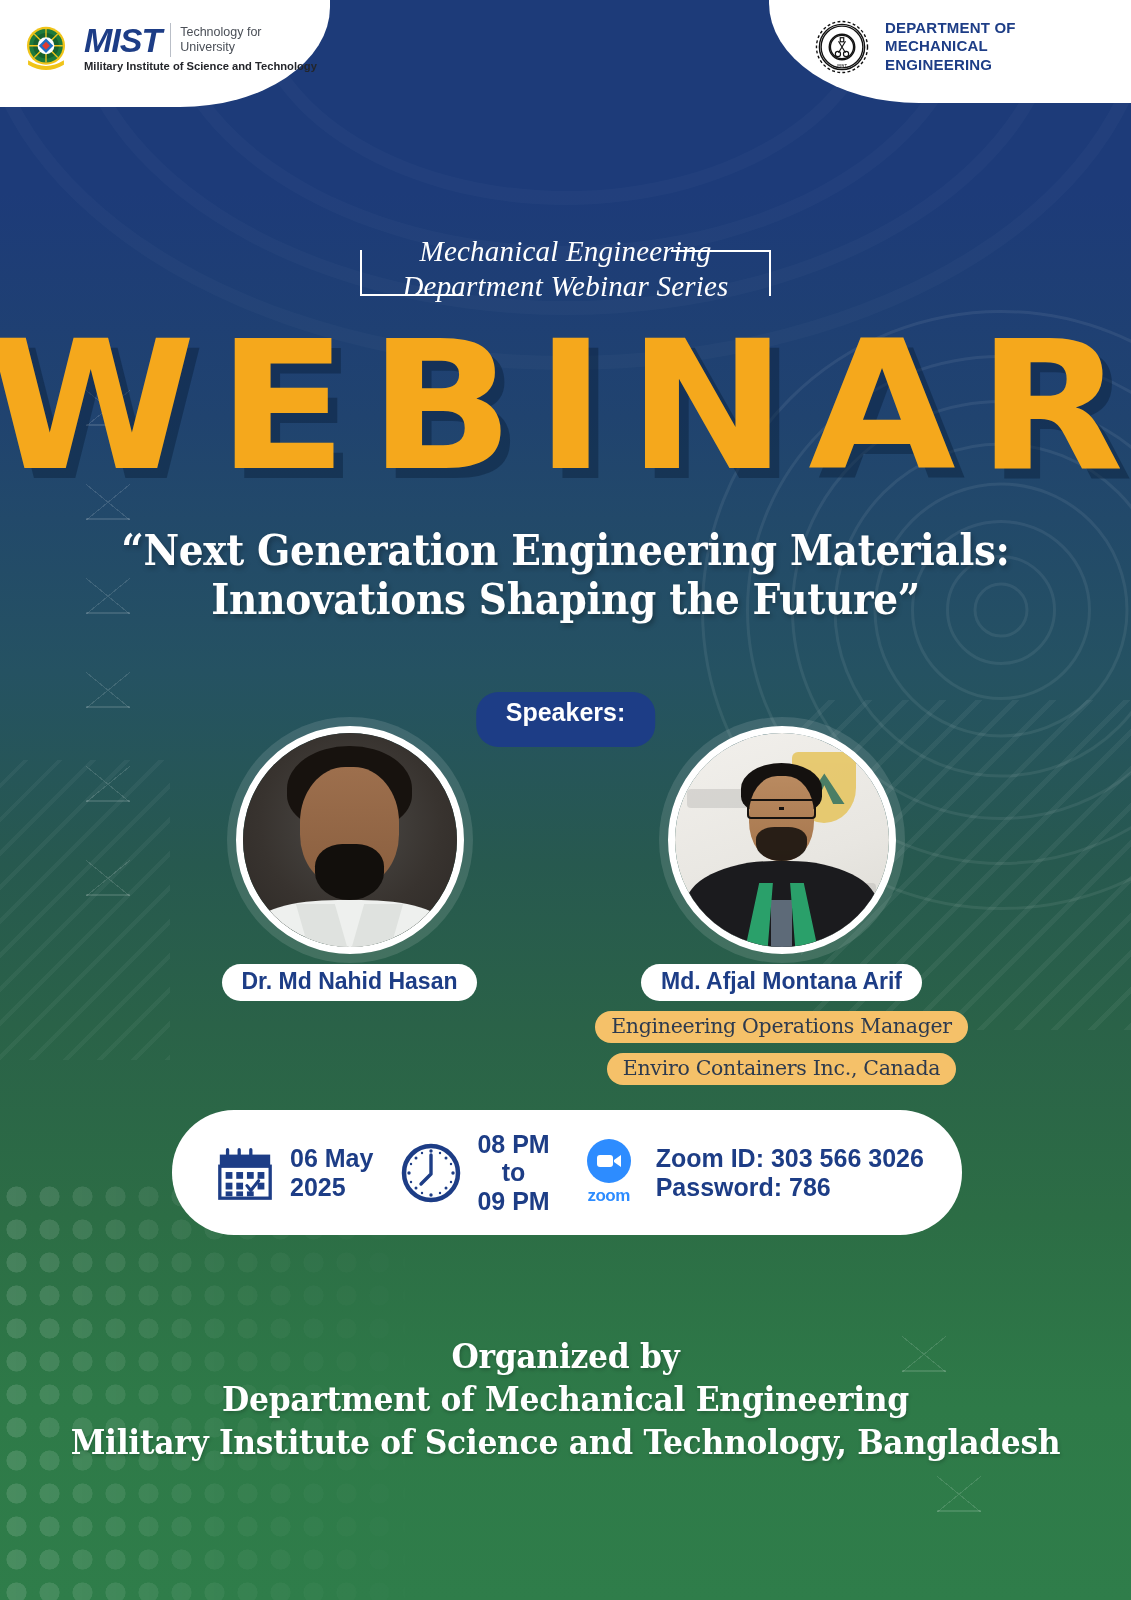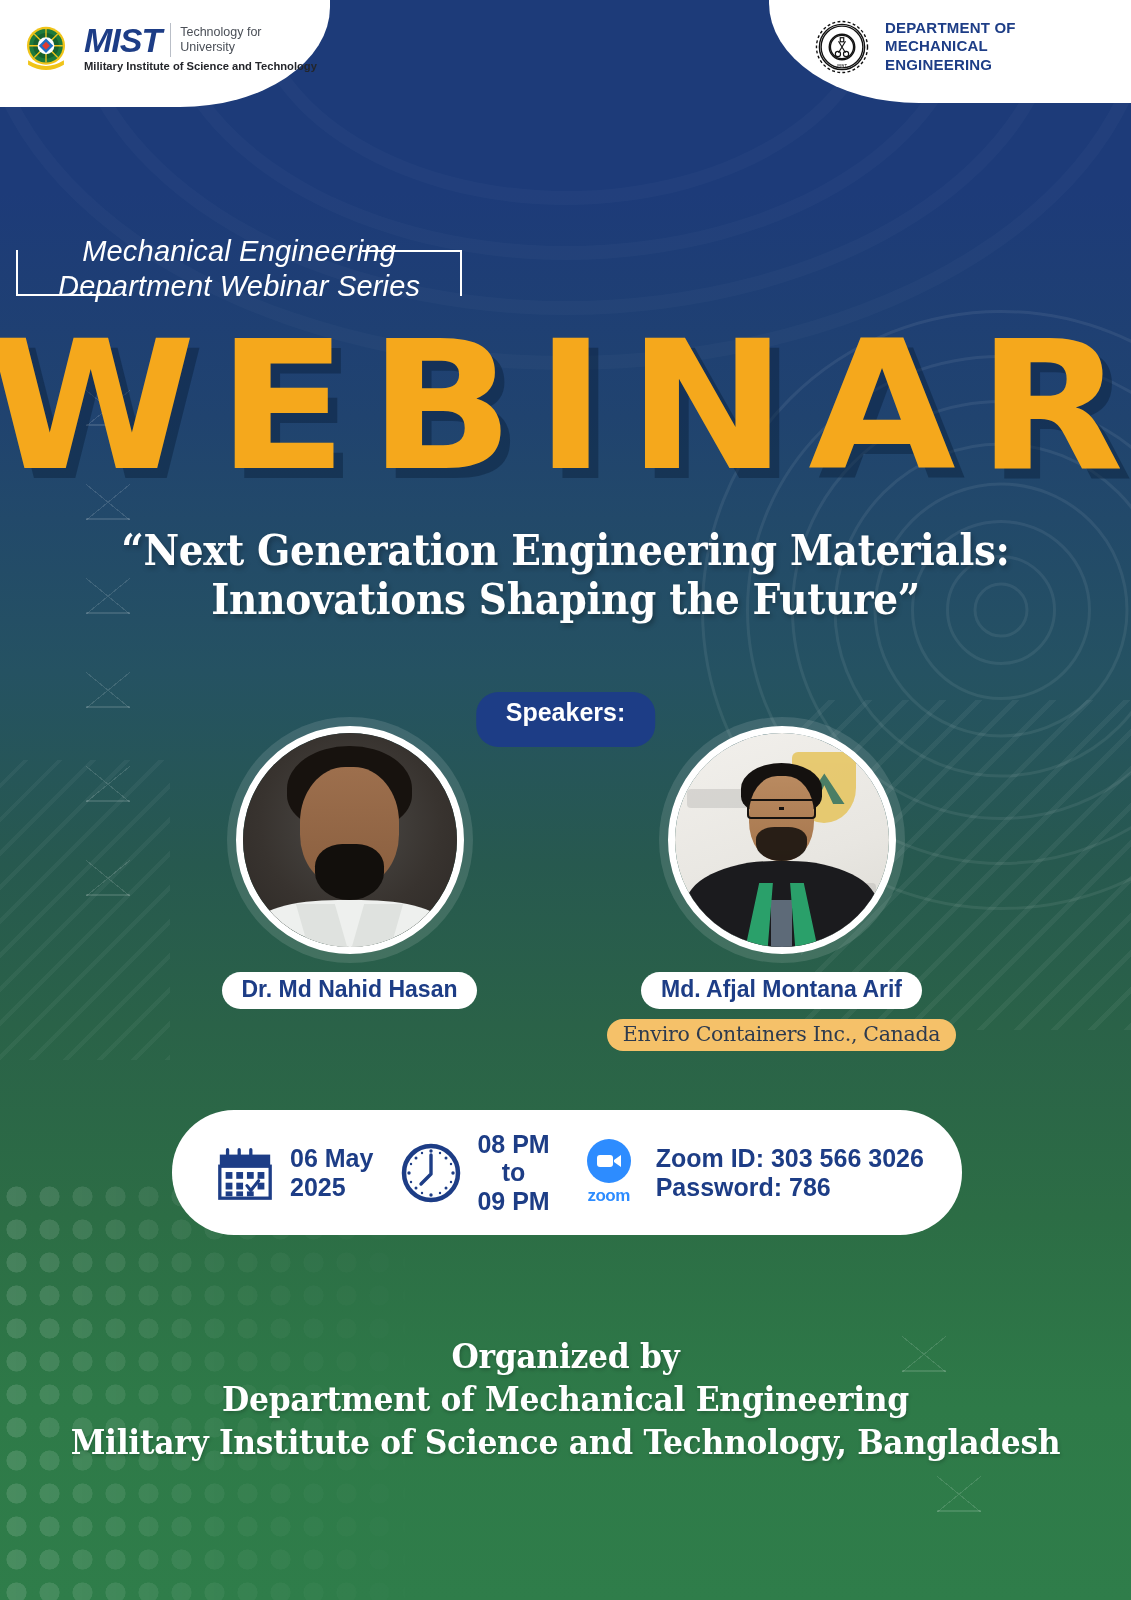--- a/index.html
+++ b/index.html
@@ -104,21 +104,21 @@
   }
   .dept-crest { width:58px; height:58px; flex:0 0 auto; }
   .dept-txt {
     font-size:15px; font-weight:bold; color:#1d3d86;
     line-height:1.22; letter-spacing:.2px;
   }
 
   
   .series-wrap {
     position:absolute; top:228px; left:0; right:0;
-    display:flex; justify-content:flex-start; z-index:5;
+    display:flex; justify-content:center; z-index:5;font-family:Liberation Serif, serif;
   }
   .series {
     position:relative; padding:6px 58px;
     font-size:29px; font-style:italic; color:#fff;
     text-align:center; line-height:1.22; font-weight:500;
     letter-spacing:.2px;
   }
   .series .brk {
     position:absolute; border:2.5px solid #fff;
   }
@@ -199,21 +199,21 @@
     background:#14110f; border-radius:50% 50% 34% 34%; }
   .p2 .face2 { position:absolute; left:35%; top:20%; width:30%; height:40%;
     background:linear-gradient(to bottom,#b98a60,#a5754c); border-radius:44% 44% 46% 46%; }
   .p2 .glass { position:absolute; left:34%; top:31%; width:32%; height:9%;
     border:2.6px solid #16120f; border-radius:4px; }
   .p2 .glass::after { content:""; position:absolute; left:46%; top:38%; width:8%; height:2.6px; background:#16120f; }
   .p2 .beard2 { position:absolute; left:38%; top:44%; width:24%; height:16%;
     background:#19140f; border-radius:36% 36% 50% 50%; opacity:.9; }
 
   .name-pill {
-    margin-top:18px; background:#fff; color:#1d3d86;
+    margin-top:10px; background:#fff; color:#1d3d86;
     font-size:23px; font-weight:bold; padding:4px 20px 6px;
     border-radius:20px; white-space:nowrap;
   }
   .aff-pill {
     margin-top:10px; background:#f5c169; color:#2d3a4e;
     font-family:"DejaVu Serif", serif;
     font-size:20.5px; padding:3px 16px 5px; border-radius:18px;
     white-space:nowrap; letter-spacing:-.3px;
   }
 
@@ -382,20 +382,21 @@
           <div class="gown"></div>
             <div class="tie"></div>
             <div class="sash"></div>
           <div class="hair2"></div>
             <div class="face2"></div>
           <div class="glass"></div>
             <div class="beard2"></div>
         </div>
       </div>
       <div class="name-pill">Md. Afjal Montana Arif</div>
+      <div class="aff-pill">Engineering Operations Manager</div>
       <div class="aff-pill">Enviro Containers Inc., Canada</div>
     </div>
   </div>
 
   <div class="card">
 
     <div class="cell">
       <svg class="cal" viewBox="0 0 64 64">
         <path d="M14 8 v8 M26 8 v8 M38 8 v8" stroke="#1d3d86" stroke-width="3.4" fill="none" stroke-linecap="round"></path>
         <rect x="6" y="13" width="52" height="12" fill="#1d3d86"></rect>

